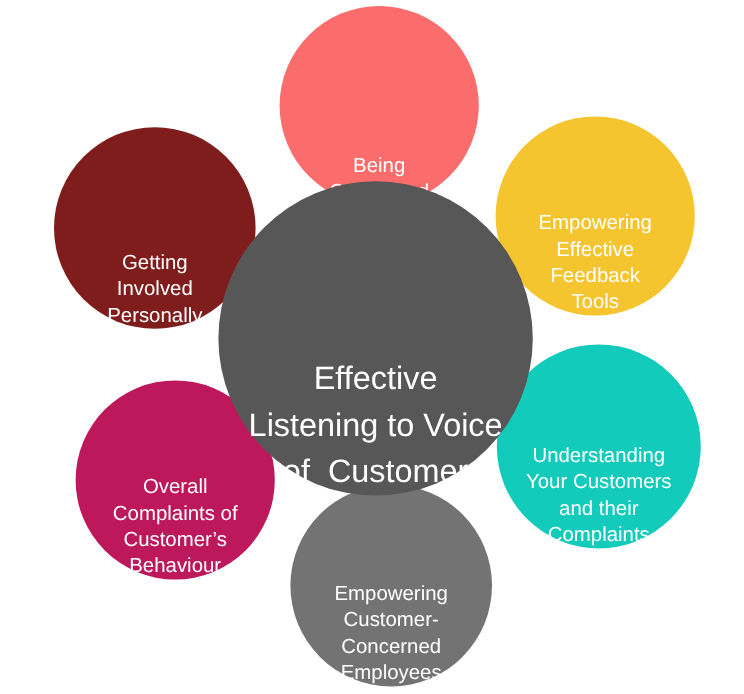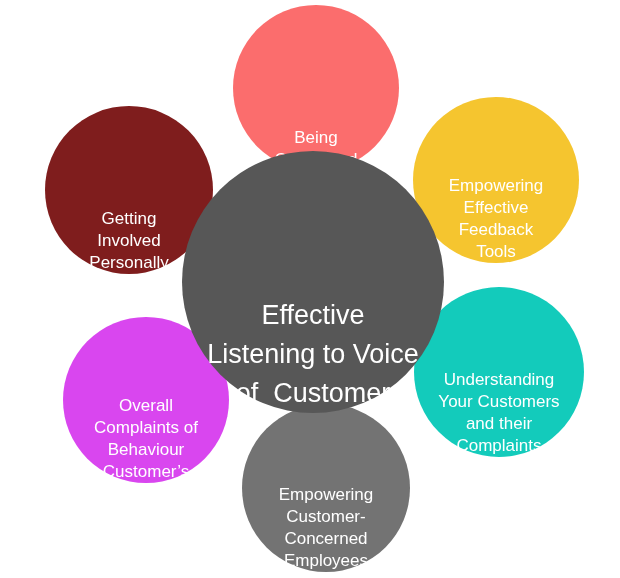--- a/index.html
+++ b/index.html
@@ -70,26 +70,26 @@
 
   <div class="circle sat c-blue" style="background: #737373;">
     <div class="lines">
       <div class="line">Empowering</div>
       <div class="line">Customer-</div>
       <div class="line">Concerned</div>
       <div class="line">Employees</div>
     </div>
   </div>
 
-  <div class="circle sat c-magenta" style="background: #d946ef;">
+  <div class="circle sat c-magenta" style="background: #be185d;">
     <div class="lines">
       <div class="line">Overall</div>
       <div class="line">Complaints of</div>
+      <div class="line">Customer’s</div>
       <div class="line">Behaviour</div>
-      <div class="line">Customer’s</div>
     </div>
   </div>
 
   <div class="circle sat c-slate" style="background: #7f1d1d;">
     <div class="lines">
       <div class="line">Getting</div>
       <div class="line">Involved</div>
       <div class="line">Personally</div>
     </div>
   </div>

